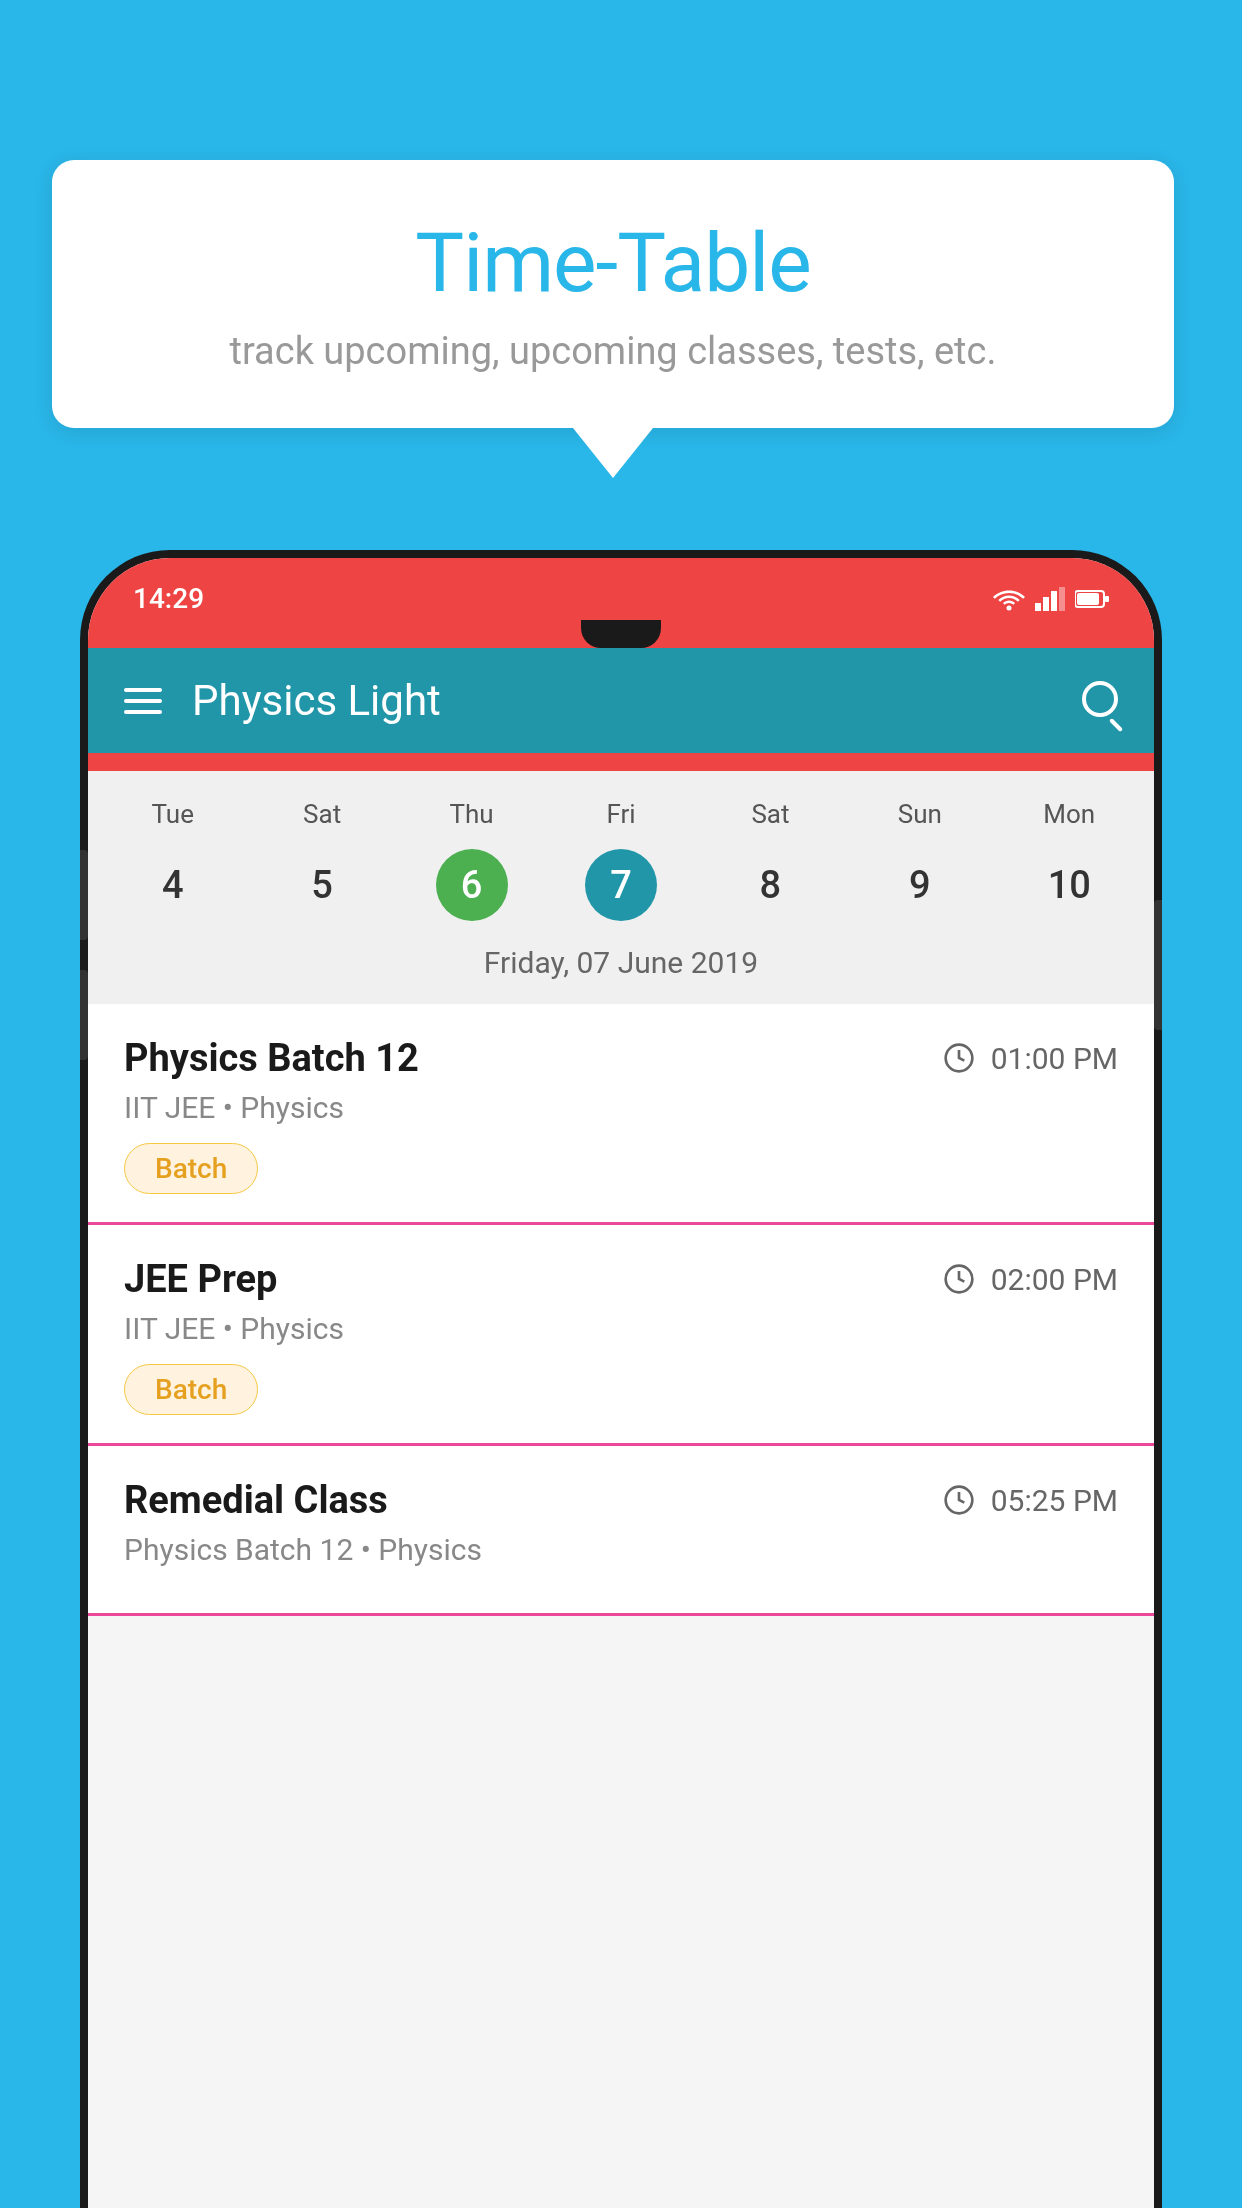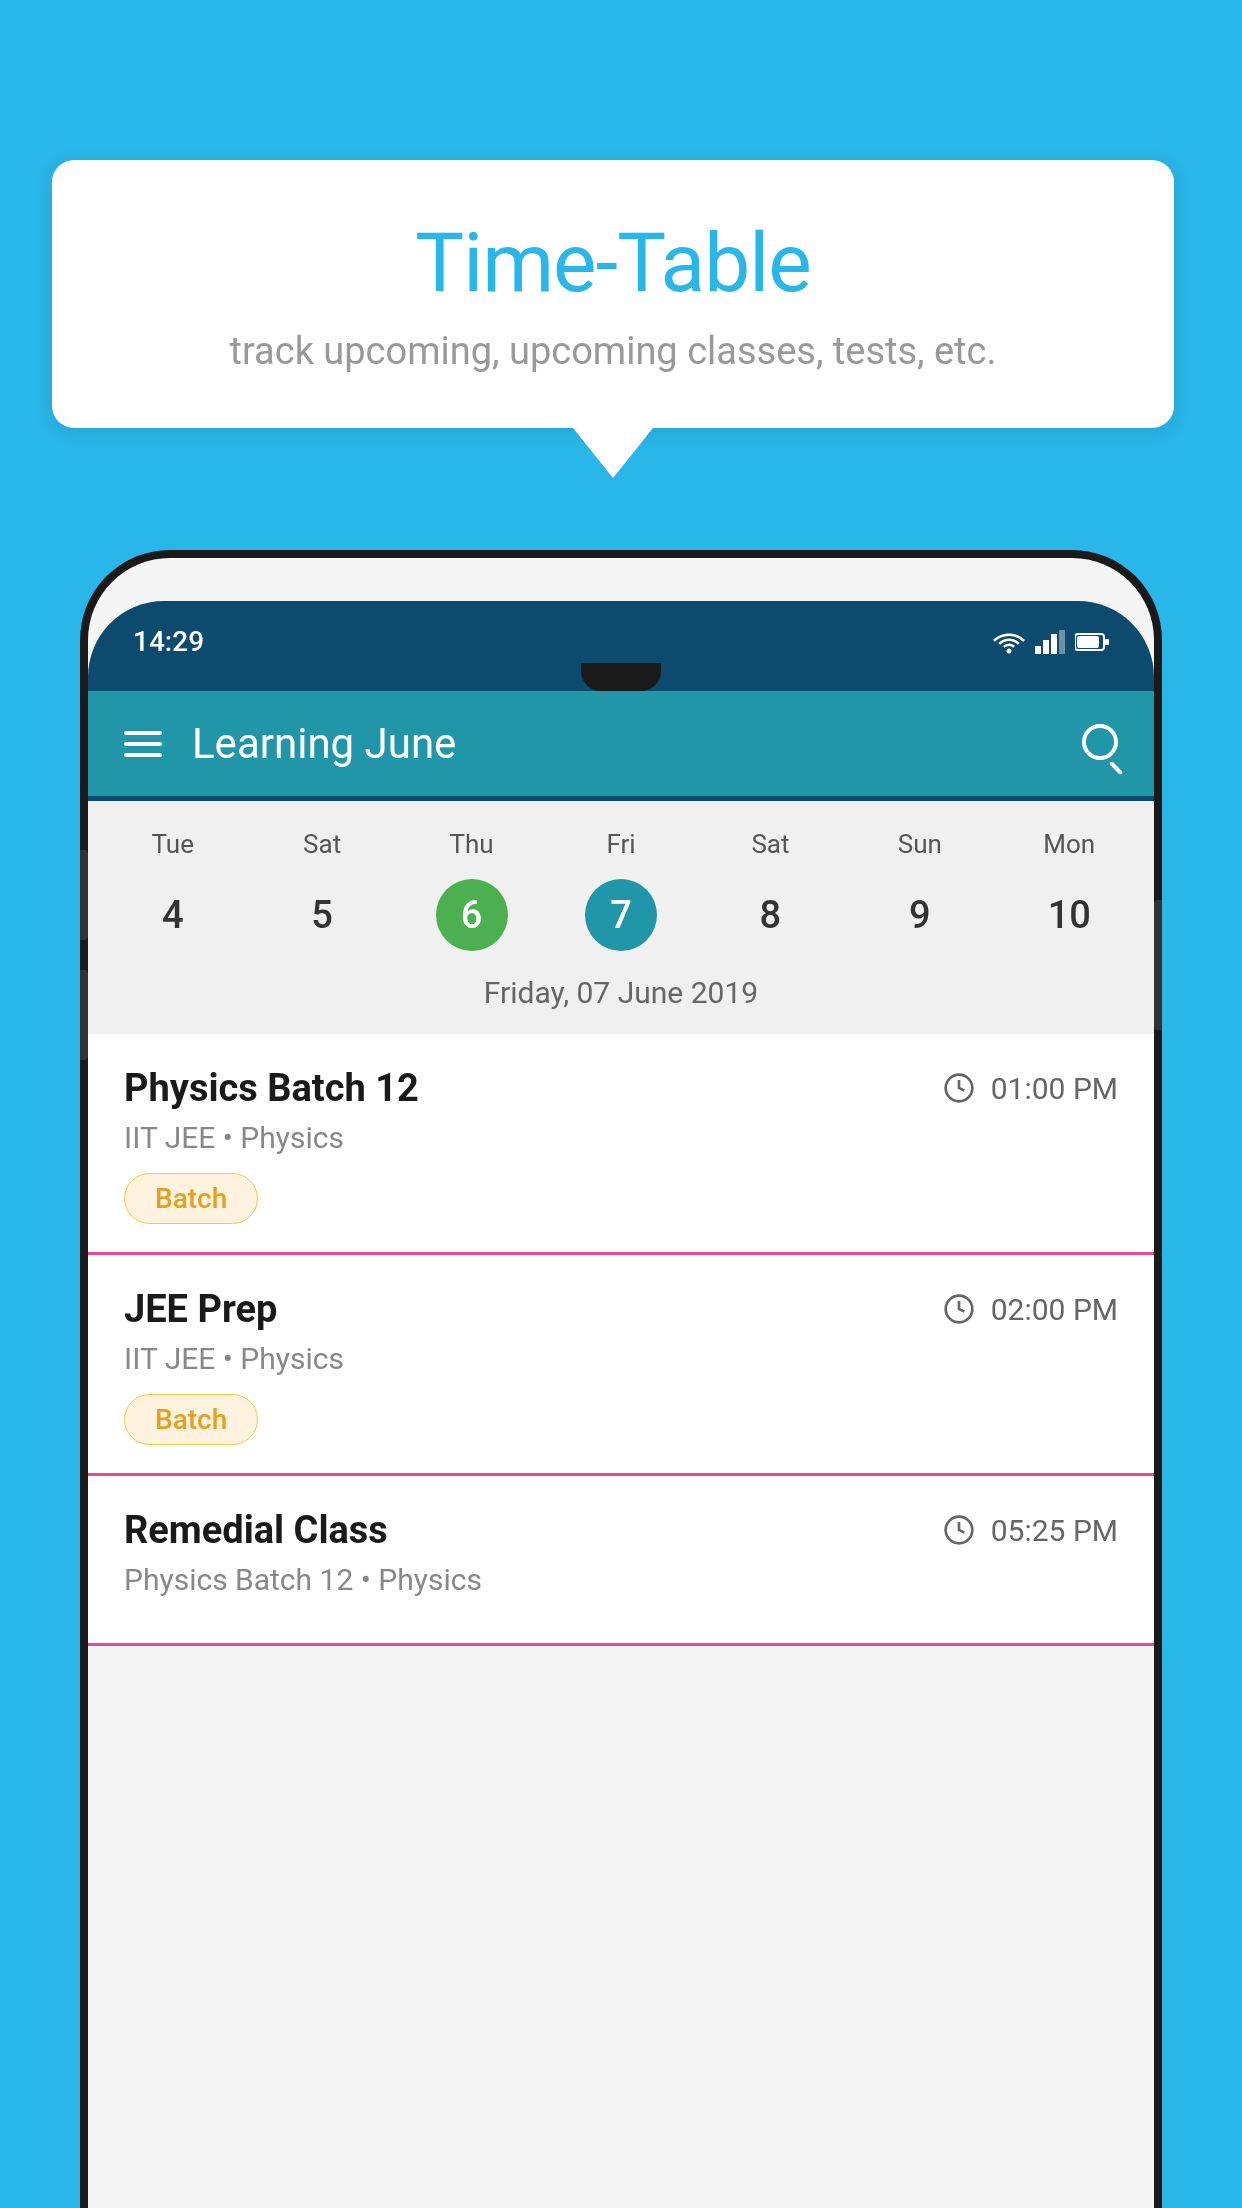--- a/index.html
+++ b/index.html
@@ -74,26 +74,25 @@
       left: 8px;
       right: 8px;
       bottom: 0;
       background: #f5f5f5;
       border-radius: 82px 82px 0 0;
       overflow: hidden;
     }
 
     
     .phone-notch-area {
-      background: #0c4a6e;
+      background: #ef4444;
       padding-top: 10px;
-      padding-bottom: 5px;
+      padding-bottom: 18px;
       border-radius: 76px 76px 0 0;
       position: relative;
-      margin-top: 43px;
     }
 
     .status-bar {
       display: flex;
       justify-content: space-between;
       align-items: center;
       padding: 14px 45px 0;
       color: white;
       font-size: 28px;
     }
@@ -367,21 +366,21 @@
         </div>
       </div>
       <div class="notch"></div>
 
       <div class="app-bar">
         <div class="hamburger">
           <span></span>
             <span></span>
             <span></span>
         </div>
-        <div class="app-bar-title">Learning June</div>
+        <div class="app-bar-title">Physics Light</div>
         <div>
           <div class="search-circle"></div>
         </div>
       </div>
     </div>
 
     <div class="calendar-section">
       <div class="calendar-days-header">
         <div class="calendar-day-name">Tue</div>
         <div class="calendar-day-name">Sat</div>

